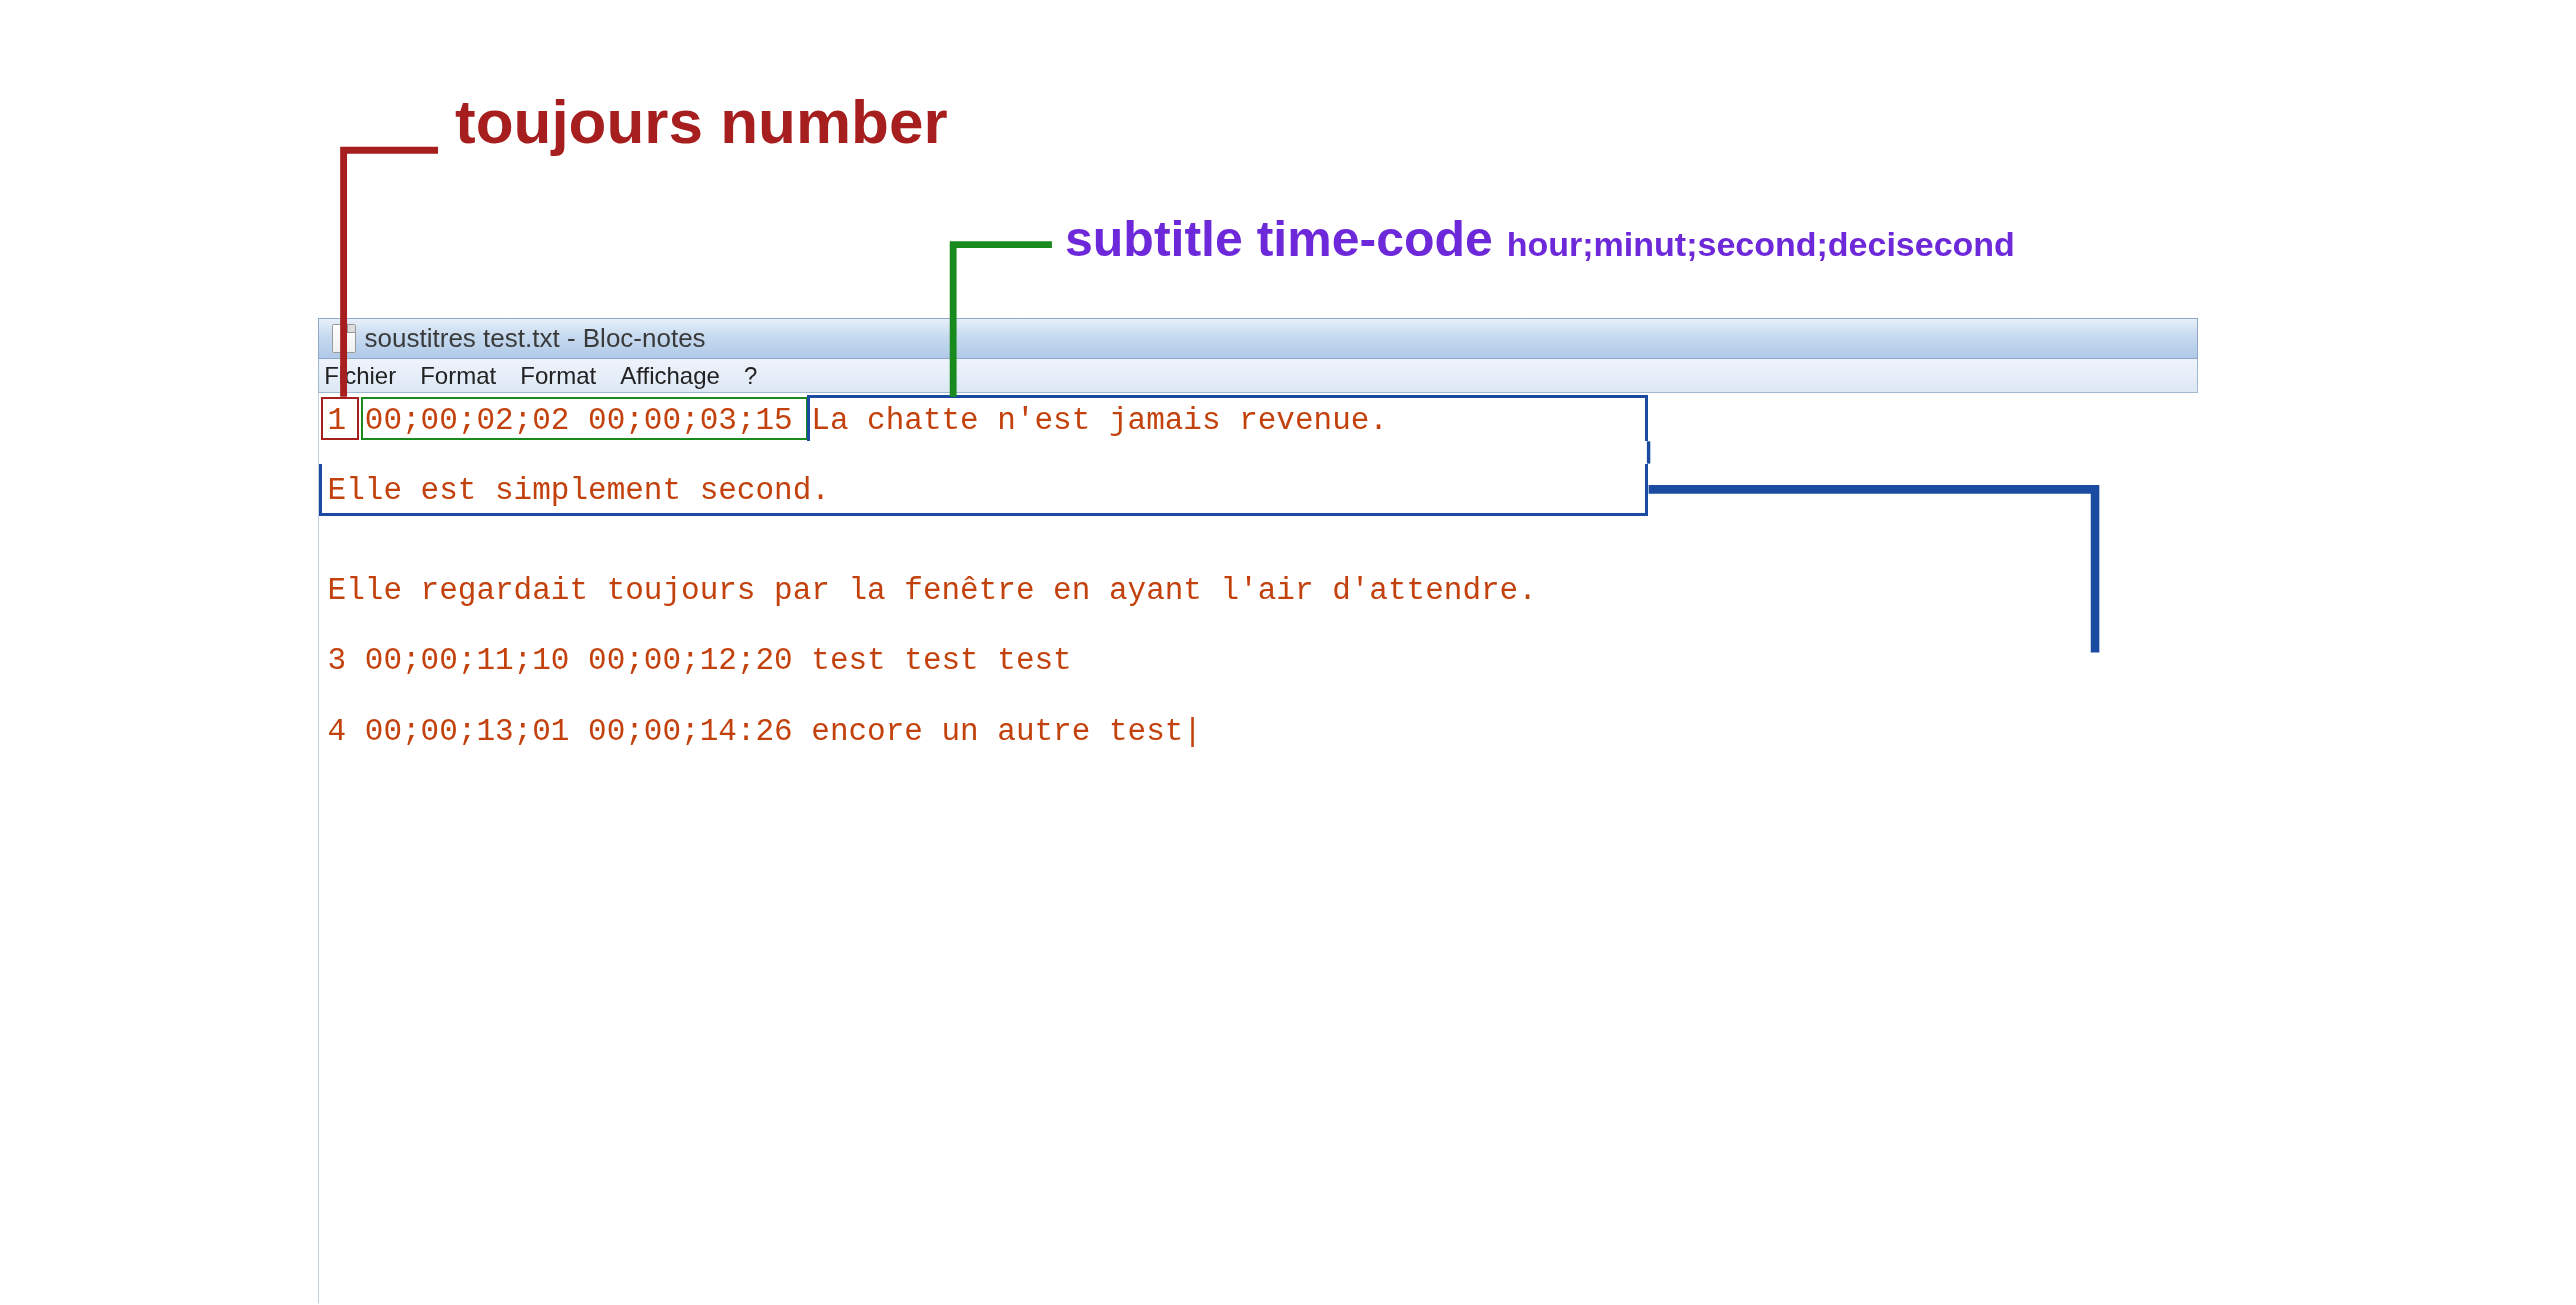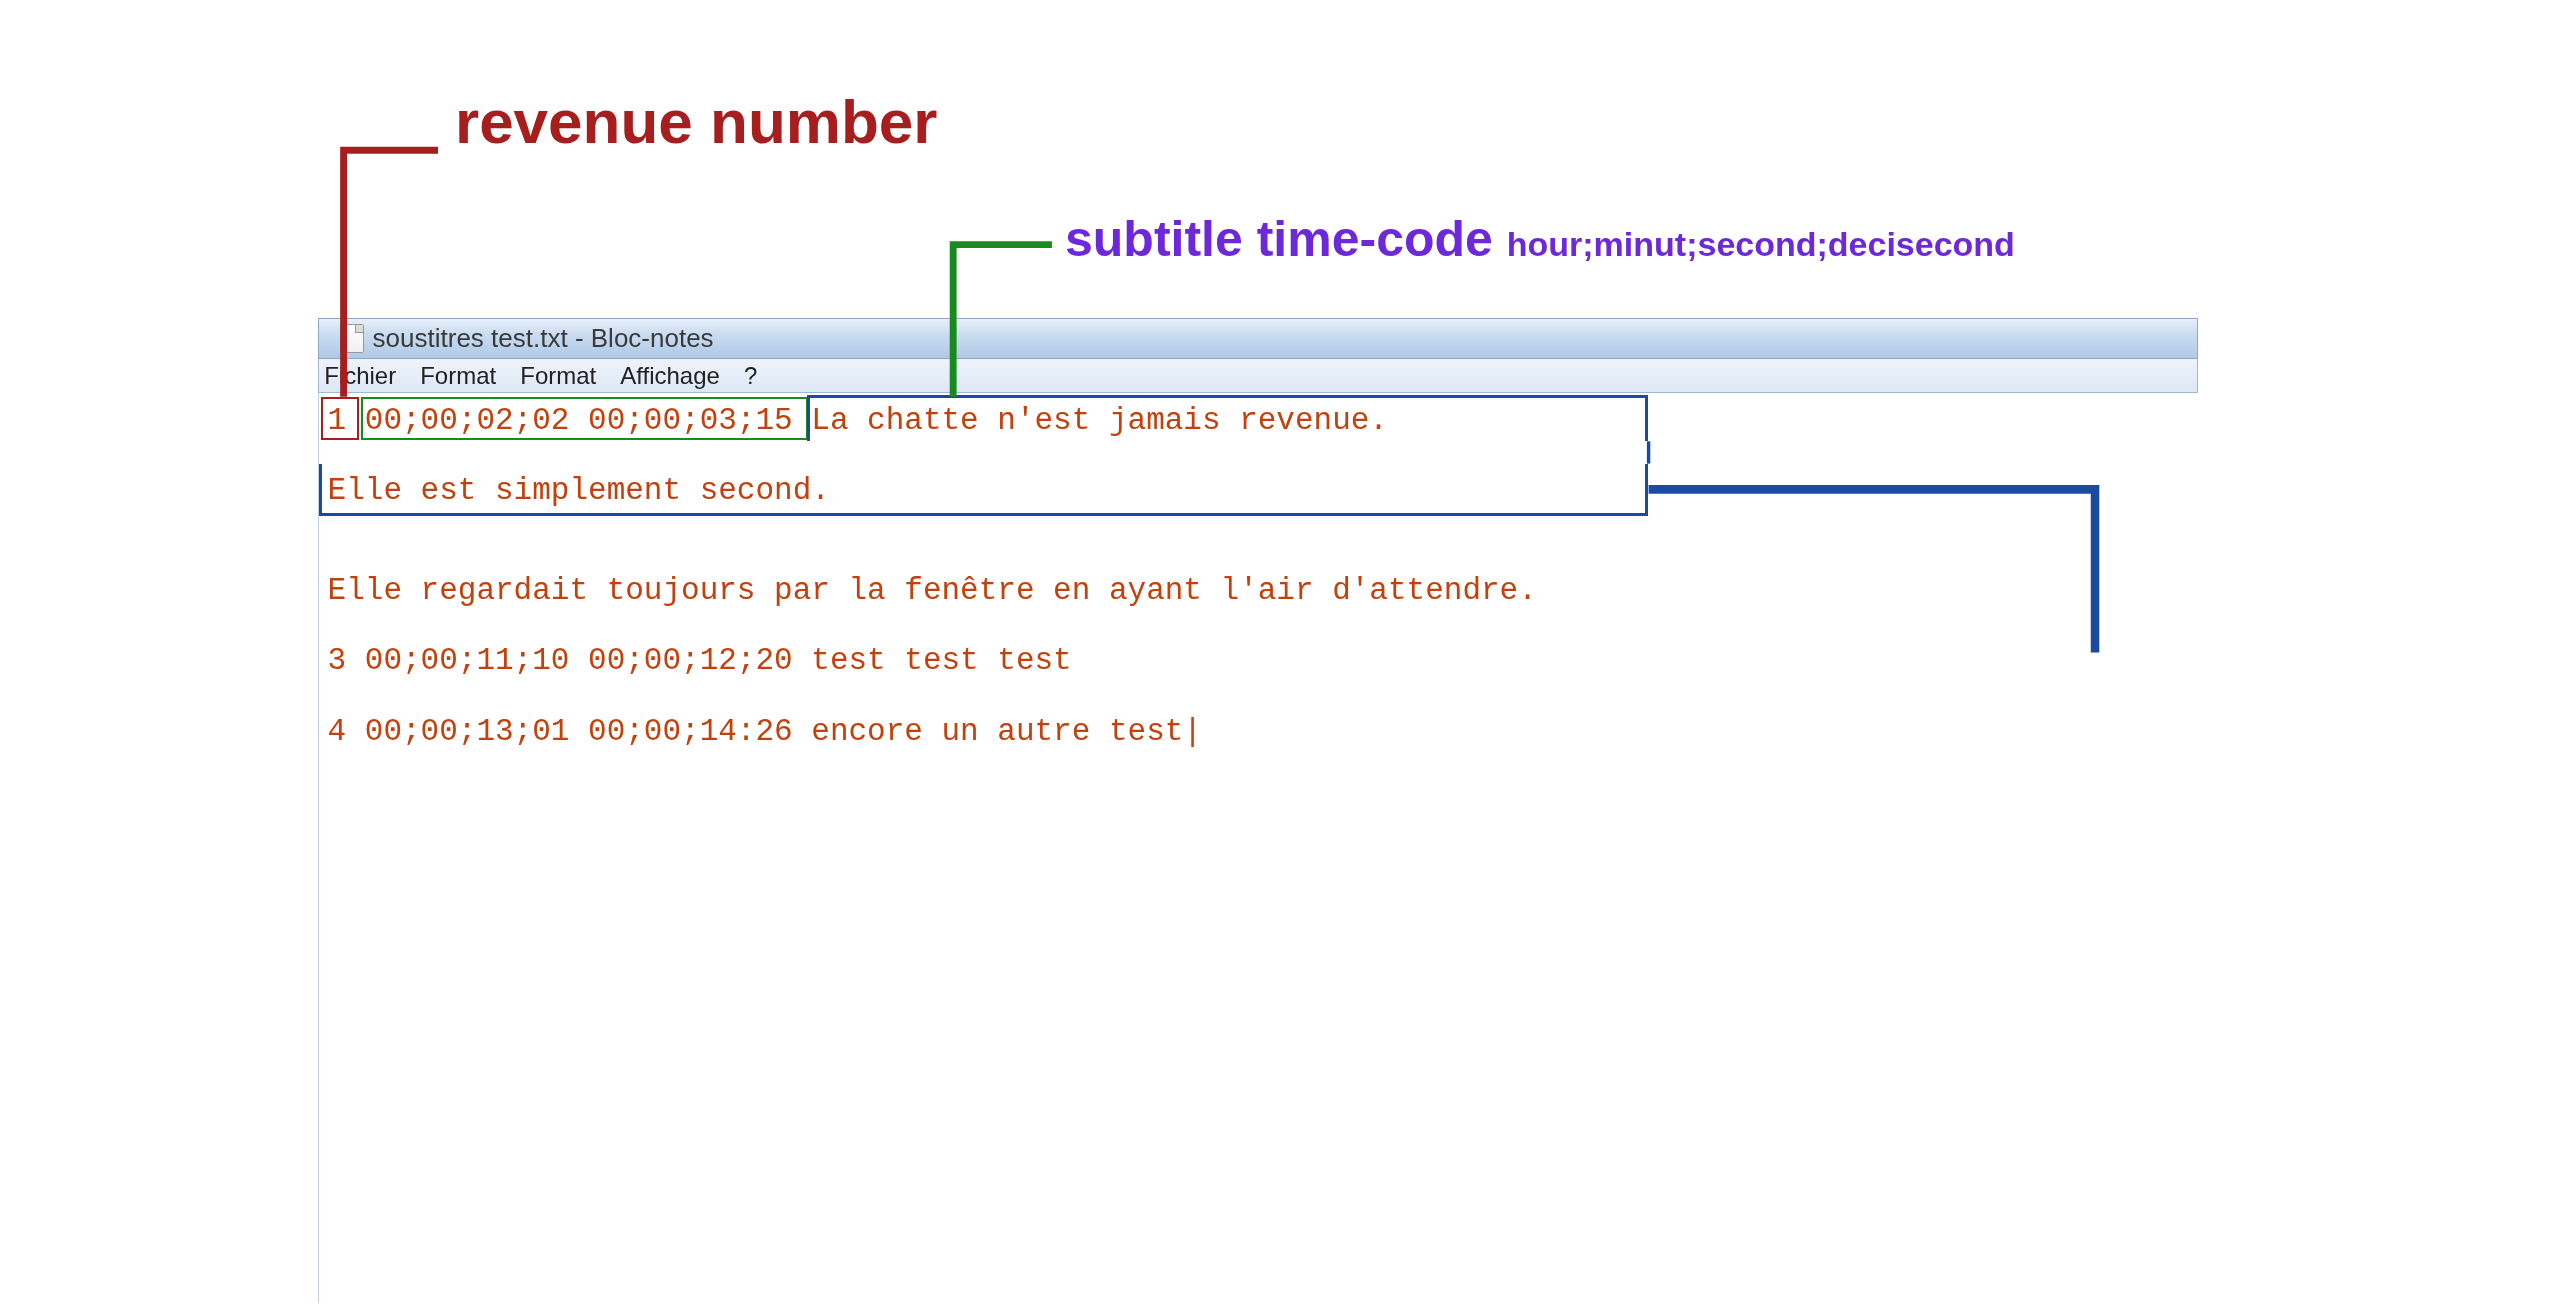--- a/index.html
+++ b/index.html
@@ -49,21 +49,21 @@
       top: 318px;
       width: 1880px;
       height: 987px;
     }
     .titlebar {
       height: 41px;
       background: linear-gradient(to bottom, #e8f0fb 0%, #c9dcf0 40%, #b0c9e8 100%);
       border: 0.9px solid #8fa8c8;
       display: flex;
       align-items: center;
-      padding-left: 21px;
+      padding-left: 13px;
       gap: 8.6px;
     }
     .titlebar .file-icon {
       width: 24px;
       height: 29px;
       background: linear-gradient(to bottom, #ffffff 0%, #f0f0f0 100%);
       border: 0.9px solid #999;
       border-radius: 1.7px;
       position: relative;
     }
@@ -128,21 +128,21 @@
       border: 2.6px solid #188a1e;
     }
     .box-blue {
       position: absolute;
       border: 3.4px solid #1a4ba0;
     }
   </style>
 </head>
 <body>
 
-<div class="label-subtitle-number">revenue number</div>
+<div class="label-subtitle-number">toujours number</div>
 <div class="label-subtitle-timecode">
   <span>subtitle time-code</span>
   <span class="sub">hour;minut;second;decisecond</span>
 </div>
 <div class="label-text">TEXT</div>
 
 <div class="notepad">
   <div class="titlebar">
     <span class="file-icon"></span>
     <span class="titlebar-text">soustitres test.txt - Bloc-notes</span>

